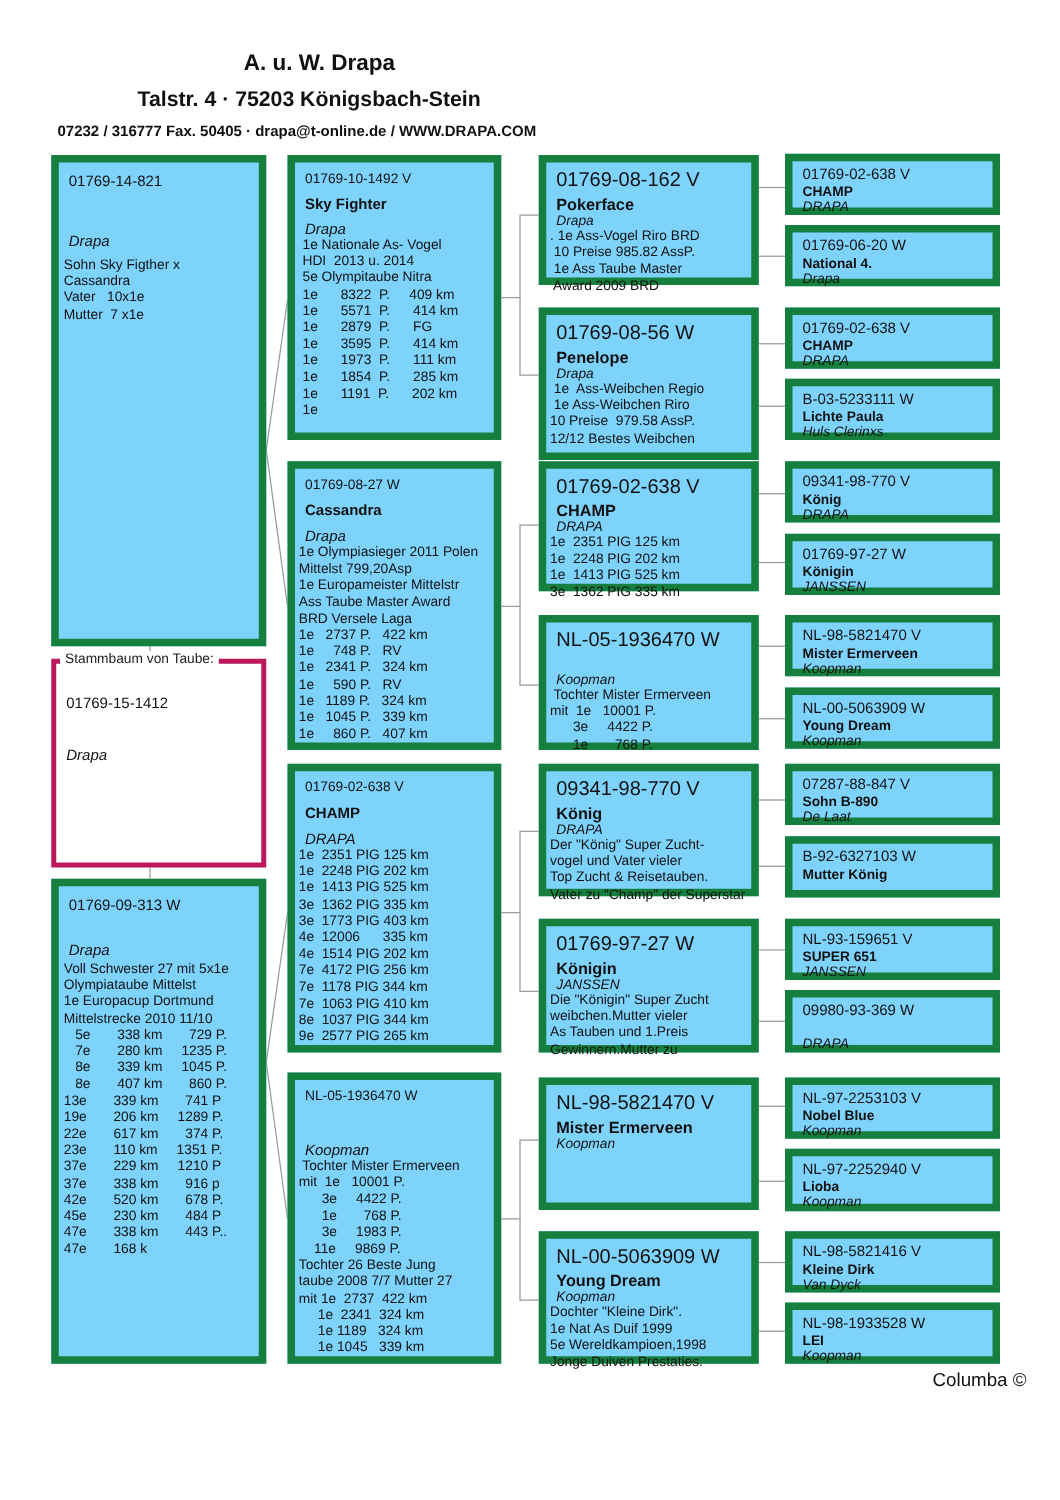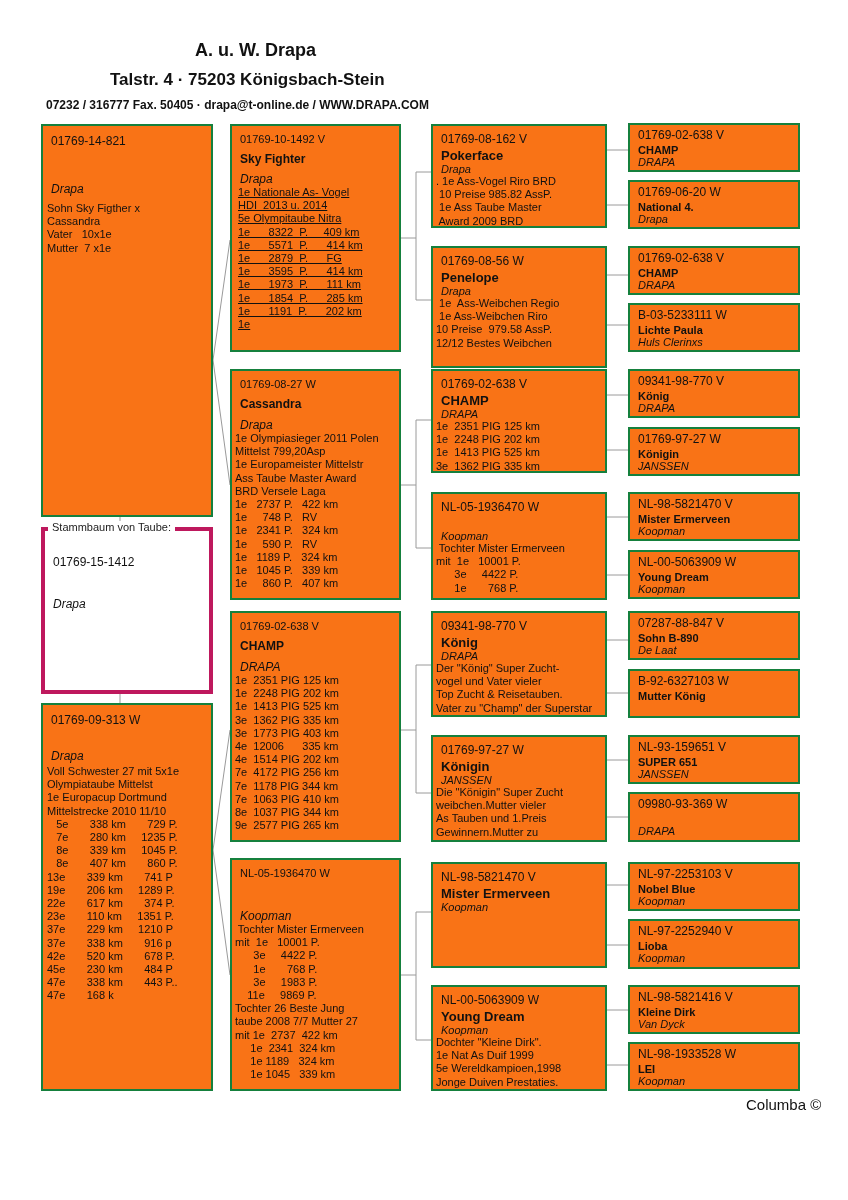--- a/index.html
+++ b/index.html
@@ -2,36 +2,36 @@
 <html><head>
 <meta charset="utf-8">
 <style>
   html, body { margin: 0; padding: 0; background: #ffffff; }
   body { width: 848px; height: 1200px; position: relative; overflow: hidden;
          font-family: "Liberation Sans", sans-serif; color: #111; }
   .hdr { position: absolute; left: 0; width: 848px; font-weight: bold; color: #111; }
   .hdr-name { top: 40px; left: 195px; font-size: 18px; }
   .hdr-addr { top: 70px; left: 110px; font-size: 17px; }
   .hdr-contact { top: 98px; left: 46px; font-size: 12px; }
-  .box { position: absolute; border: 2px solid #15803d; background: #f97316; box-sizing: border-box; }
+  .box { position: absolute; border: 6px solid #15803d; background: #7dd3fc; box-sizing: border-box; }
   .box .line { white-space: pre; font-size: 11px; line-height: 13.2px; }
   .ring { font-size: 12px; white-space: pre; }
   .name { font-weight: bold; }
   .breeder { font-style: italic; }
   
   .c1 .ring { font-size: 12px; margin: 8px 0 0 8px; }
   .c1 .breeder { font-size: 12px; margin-left: 8px; }
   .c1 .line { margin-left: 4px; }
   
   .c2 .ring { margin: 7px 0 0 8px; font-size: 11px; }
   .c2 .name { margin: 7px 0 0 8px; font-size: 12px; }
   .c2 .breeder { margin: 7px 0 0 8px; font-size: 12px; }
   .c2 .line { margin-left: 3px; }
   
-  .c3 .ring { margin: 6px 0 0 8px; font-size: 12px; }
+  .c3 .ring { margin: 6px 0 0 8px; font-size: 16px; }
   .c3 .name { margin: 2px 0 0 8px; font-size: 13px; }
   .c3 .breeder { margin: 0 0 0 8px; font-size: 11px; }
   .c3 .line { margin-left: 3px; }
   
   .c4 .ring { margin: 3px 0 0 8px; font-size: 12px; }
   .c4 .name { margin: 2px 0 0 8px; font-size: 11px; }
   .c4 .breeder { margin: 0 0 0 8px; font-size: 11px; }
   .legend { position: absolute; left: 48px; top: 521px; background: #fff; padding: 0 4px;
             font-size: 11px; color: #222; }
   .subject-frame { position: absolute; left: 41px; top: 527px; width: 172px; height: 167px;
@@ -126,21 +126,21 @@
     <div class="line">45e       230 km       484 P</div>
     <div class="line">47e       338 km       443 P..</div>
     <div class="line">47e       168 k</div>
   </div>
 </div>
 
 <div class="box c2" style="left:230px; top:124px; width:171px; height:228px;">
   <div class="ring">01769-10-1492 V</div>
   <div class="name">Sky  Fighter</div>
   <div class="breeder" style="margin-top:6px;">Drapa</div>
-  <div style="margin-left:3px;text-decoration:underline;">
+  <div style="margin-left:3px;">
     <div class="line">1e Nationale As- Vogel</div>
     <div class="line">HDI  2013 u. 2014</div>
     <div class="line">5e Olympitaube Nitra</div>
     <div class="line">1e      8322  P.     409 km</div>
     <div class="line">1e      5571  P.      414 km</div>
     <div class="line">1e      2879  P.      FG</div>
     <div class="line">1e      3595  P.      414 km</div>
     <div class="line">1e      1973  P.      111 km</div>
     <div class="line">1e      1854  P.      285 km</div>
     <div class="line">1e      1191  P.      202 km</div>

